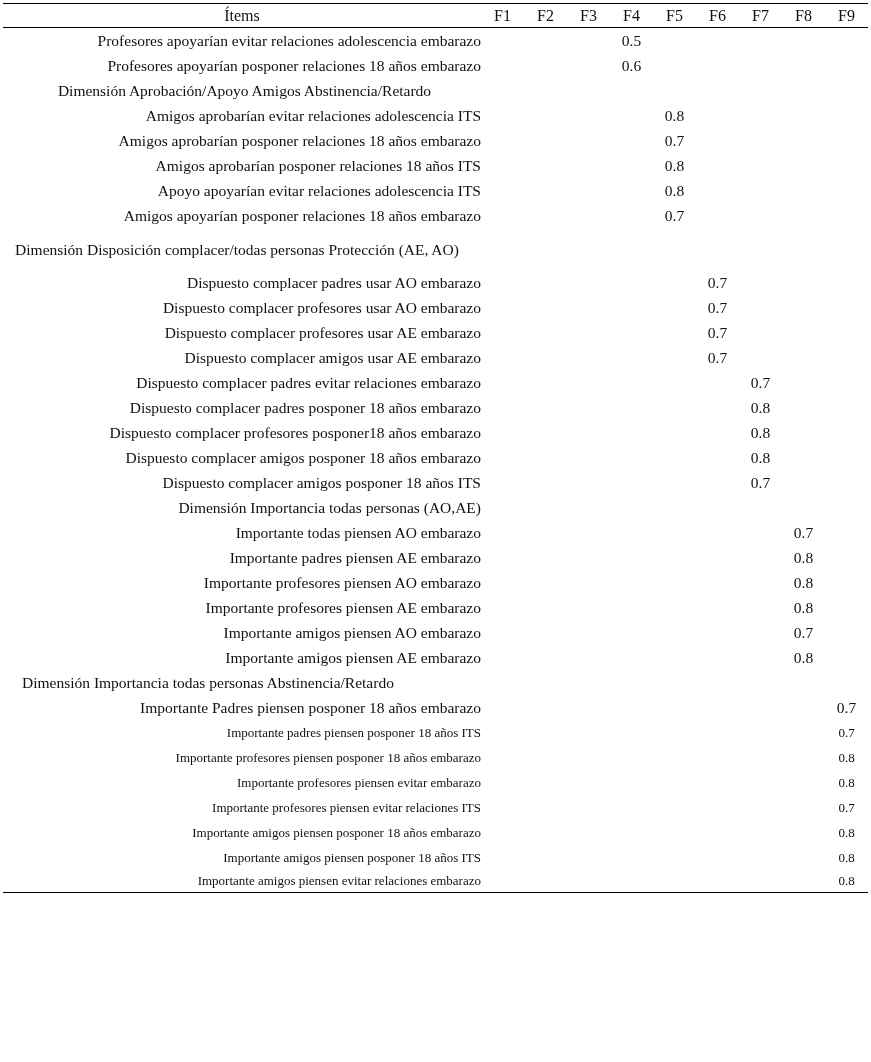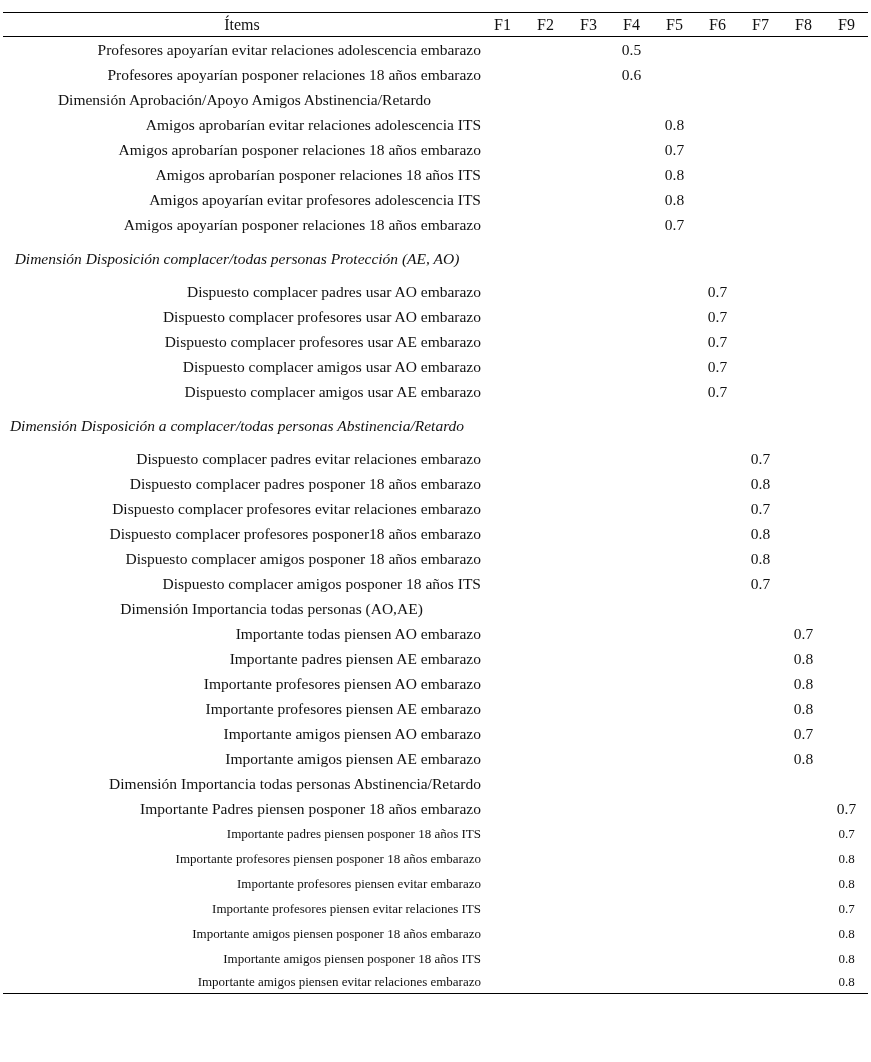--- a/index.html
+++ b/index.html
@@ -1,34 +1,34 @@
 <!DOCTYPE html>
 <html><head>
 <meta charset="utf-8">
 <style>
   html, body { margin: 0; padding: 0; background: #ffffff; }
   body { width: 871px; height: 1062px; overflow: hidden; position: relative;
          font-family: "Liberation Serif", "DejaVu Serif", serif; color: #111; }
-  table { position: absolute; left: 3px; top: 12px; width: 865px;
+  table { position: absolute; left: 3px; top: 3px; width: 865px;
           border-collapse: collapse; table-layout: fixed; }
   col.items { width: 478px; }
   col.f { width: 43px; }
   thead th { font-weight: normal; font-size: 16px; height: 23px; padding: 0;
              border-top: 1.5px solid #000; border-bottom: 1.5px solid #000;
              text-align: center; vertical-align: middle; }
   tbody td { font-size: 15.5px; height: 25px; padding: 0; vertical-align: middle;
              white-space: nowrap; }
   td.label { text-align: right; padding-left: 5px; }
   td.val { text-align: center; }
   tr.dim td.label { text-align: center; white-space: normal; line-height: 17px; }
-  tr.dim.tall td { height: 42px; font-style: italic; }
+  tr.dim.tall td { height: 42px; }
   tr.dim.tall td.label { padding-left: 0; padding-right: 10px; }
   tr.dim.left td.label { text-align: center; }
-  tr.dim.indent1 td.label { text-align: center; padding-left: 59px; }
-  tr.dim.indent2 td.label { text-align: right; padding-left: 19px; }
+  tr.dim.indent1 td.label { text-align: right; padding-left: 59px; }
+  tr.dim.indent2 td.label { text-align: left; padding-left: 19px; }
   tr.small td { font-size: 13px; }
   tr.last td { border-bottom: 1.5px solid #000; height: 22px; }
   tr.last td.val { font-size: 13px; }
 </style>
 </head>
 <body>
 
 <table>
   <colgroup>
     <col class="items">
@@ -123,21 +123,21 @@
         <td class="val"></td>
         <td class="val"></td>
         <td class="val"></td>
         <td class="val">0.8</td>
         <td class="val"></td>
         <td class="val"></td>
         <td class="val"></td>
         <td class="val"></td>
       </tr>
       <tr class="">
-        <td class="label">Amigos apoyarían evitar profesores adolescencia ITS</td>
+        <td class="label">Apoyo apoyarían evitar relaciones adolescencia ITS</td>
         <td class="val"></td>
         <td class="val"></td>
         <td class="val"></td>
         <td class="val"></td>
         <td class="val">0.8</td>
         <td class="val"></td>
         <td class="val"></td>
         <td class="val"></td>
         <td class="val"></td>
       </tr>
@@ -195,55 +195,31 @@
         <td class="val"></td>
         <td class="val"></td>
         <td class="val"></td>
         <td class="val"></td>
         <td class="val">0.7</td>
         <td class="val"></td>
         <td class="val"></td>
         <td class="val"></td>
       </tr>
       <tr class="">
-        <td class="label">Dispuesto complacer amigos usar AO embarazo</td>
-        <td class="val"></td>
-        <td class="val"></td>
-        <td class="val"></td>
-        <td class="val"></td>
-        <td class="val"></td>
-        <td class="val">0.7</td>
-        <td class="val"></td>
-        <td class="val"></td>
-        <td class="val"></td>
-      </tr>
-      <tr class="">
         <td class="label">Dispuesto complacer amigos usar AE embarazo</td>
         <td class="val"></td>
         <td class="val"></td>
         <td class="val"></td>
         <td class="val"></td>
         <td class="val"></td>
         <td class="val">0.7</td>
         <td class="val"></td>
         <td class="val"></td>
         <td class="val"></td>
       </tr>
-      <tr class="dim tall">
-        <td class="label">Dimensión Disposición a complacer/todas personas Abstinencia/Retardo</td>
-        <td class="val"></td>
-        <td class="val"></td>
-        <td class="val"></td>
-        <td class="val"></td>
-        <td class="val"></td>
-        <td class="val"></td>
-        <td class="val"></td>
-        <td class="val"></td>
-        <td class="val"></td>
-      </tr>
       <tr class="">
         <td class="label">Dispuesto complacer padres evitar relaciones embarazo</td>
         <td class="val"></td>
         <td class="val"></td>
         <td class="val"></td>
         <td class="val"></td>
         <td class="val"></td>
         <td class="val"></td>
         <td class="val">0.7</td>
         <td class="val"></td>
@@ -251,32 +227,20 @@
       </tr>
       <tr class="">
         <td class="label">Dispuesto complacer padres posponer 18 años embarazo</td>
         <td class="val"></td>
         <td class="val"></td>
         <td class="val"></td>
         <td class="val"></td>
         <td class="val"></td>
         <td class="val"></td>
         <td class="val">0.8</td>
-        <td class="val"></td>
-        <td class="val"></td>
-      </tr>
-      <tr class="">
-        <td class="label">Dispuesto complacer profesores evitar relaciones embarazo</td>
-        <td class="val"></td>
-        <td class="val"></td>
-        <td class="val"></td>
-        <td class="val"></td>
-        <td class="val"></td>
-        <td class="val"></td>
-        <td class="val">0.7</td>
         <td class="val"></td>
         <td class="val"></td>
       </tr>
       <tr class="">
         <td class="label">Dispuesto complacer profesores posponer18 años embarazo</td>
         <td class="val"></td>
         <td class="val"></td>
         <td class="val"></td>
         <td class="val"></td>
         <td class="val"></td>

